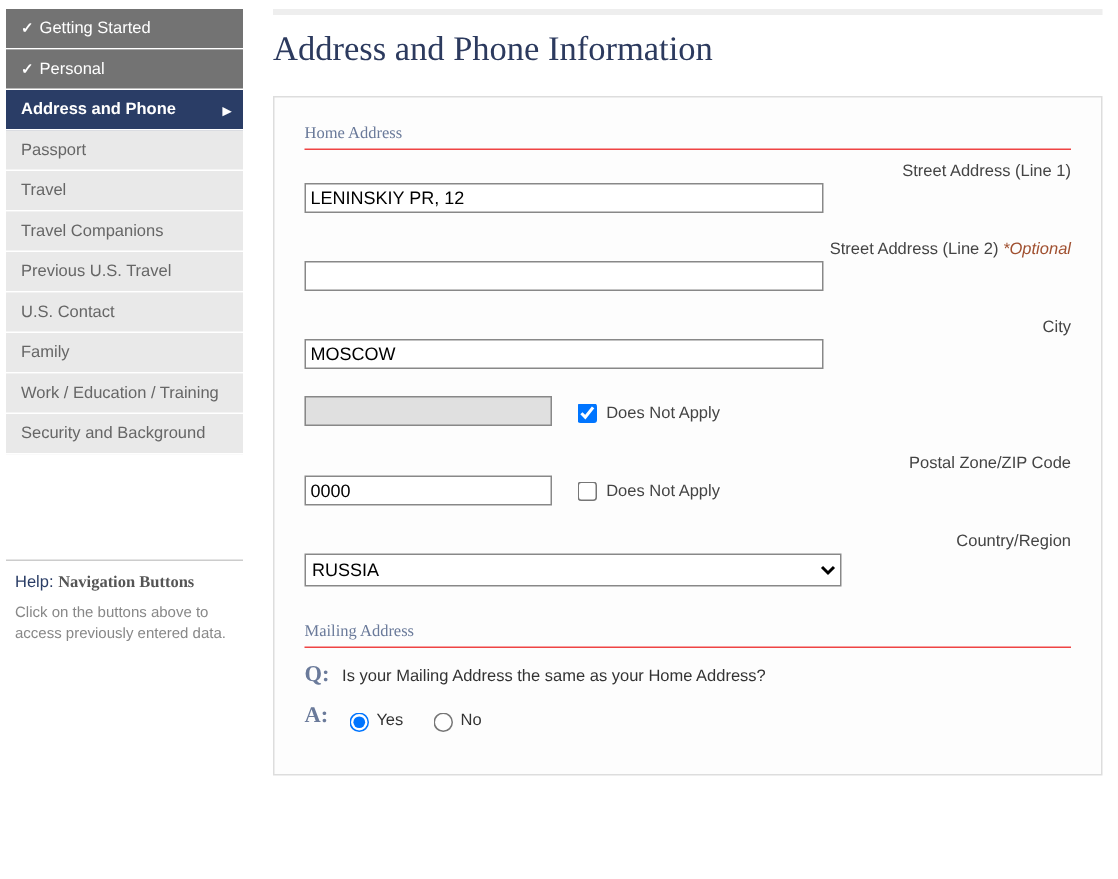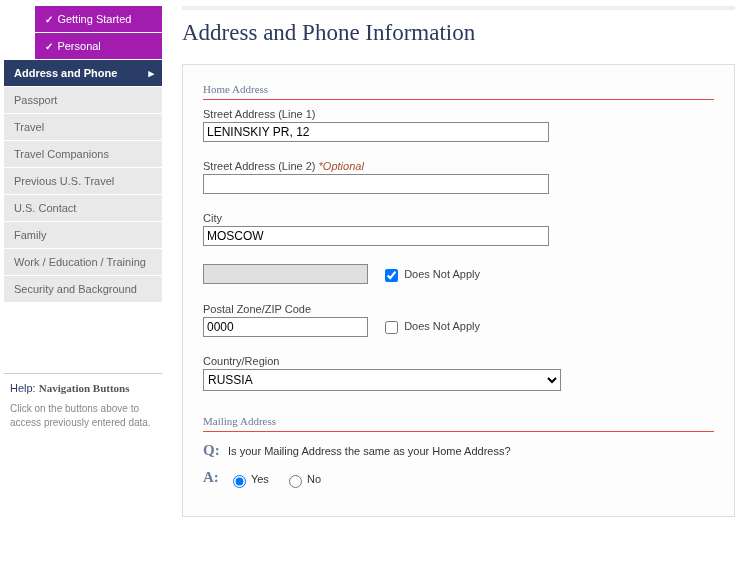--- a/index.html
+++ b/index.html
@@ -31,23 +31,22 @@
   .nav-item {
     background: #e9e9e9;
     color: #666;
     padding: 7px 10px;
     border-bottom: 1px solid #fff;
     font-size: 11px;
     cursor: pointer;
     position: relative;
   }
   .nav-item.completed {
-    background: #a21caf;
+    background: #737373;
     color: #fff;
-    margin-left: 31px;
   }
   .nav-item.completed::before {
     content: "✓";
     margin-right: 4px;
     font-weight: bold;
     font-size: 10px;
   }
   .nav-item.active {
     background: #2a3d66;
     color: #fff;
@@ -102,20 +101,21 @@
     padding-bottom: 4px;
     margin: 0 0 8px 0;
   }
   .field {
     margin-bottom: 18px;
   }
   .field-label {
     font-size: 11px;
     color: #444;
     margin-bottom: 2px;
+    text-align: right;
   }
   .optional {
     color: #a05030;
     font-style: italic;
   }
   input.txt {
     width: 346px;
     height: 20px;
     border: 1px solid #888;
     font-family: Arial, sans-serif;

